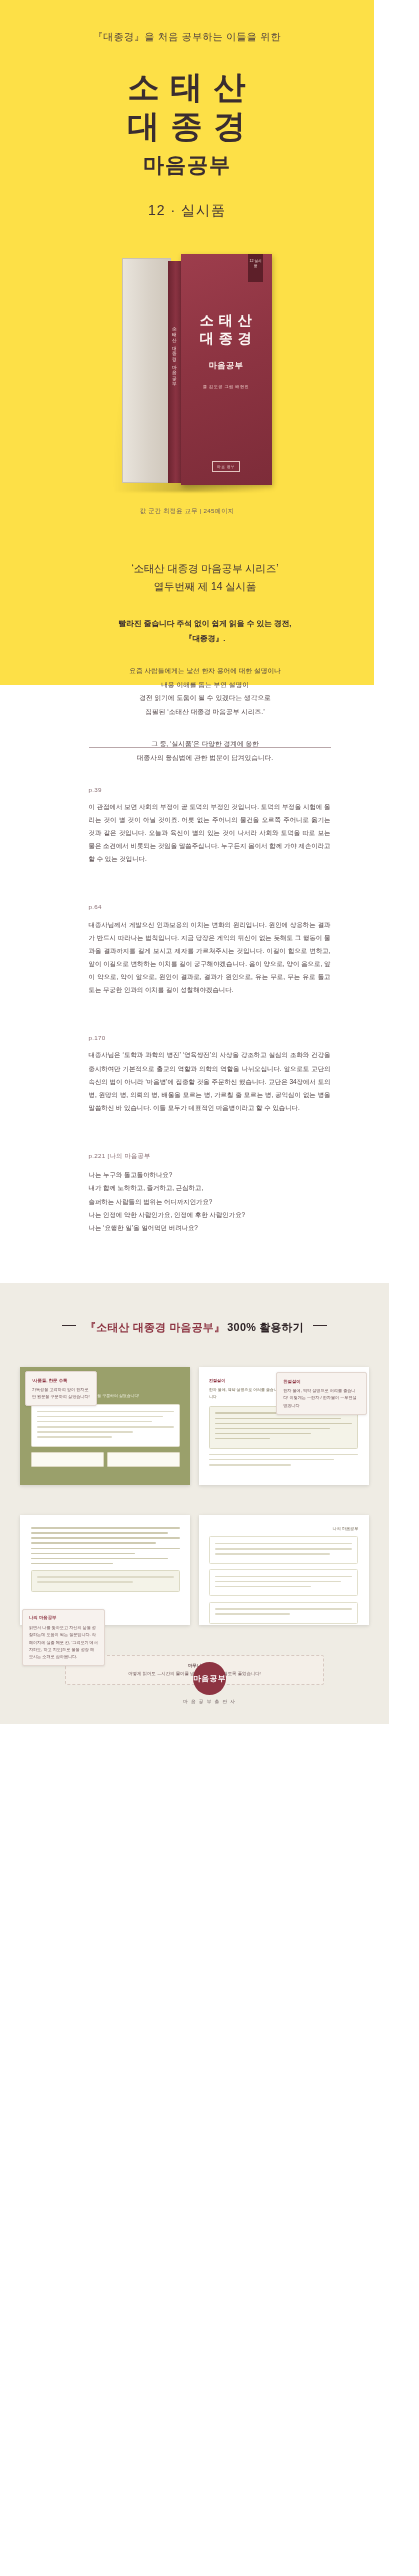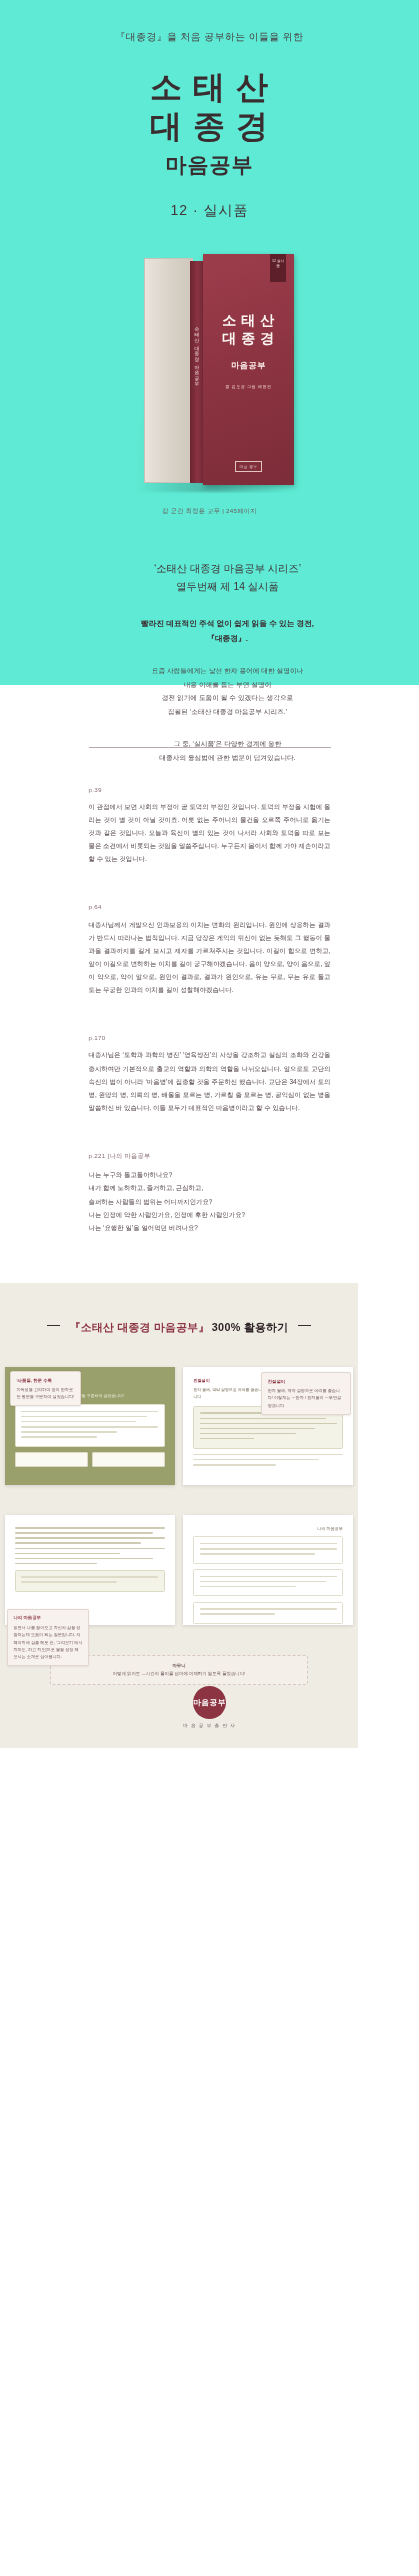--- a/index.html
+++ b/index.html
@@ -16,23 +16,23 @@
     position: relative;
     width: 419px;
     height: 2960px;
     overflow: hidden;
     background: #ffffff;
   }
 
   
   .hero {
     position: relative;
-    width: 419px;
+    width: 374px;
     height: 685px;
-    background: #5eead4;
+    background: #fde047;
     text-align: center;
   }
   .hero-kicker {
     padding-top: 31px;
     font-size: 9.8px;
     letter-spacing: 0.5px;
     color: #4a3b3e;
     font-weight: 400;
   }
   .hero-title {
@@ -248,23 +248,23 @@
     margin: 0;
     font-size: 6.4px;
     line-height: 2.05;
     color: #453639;
   }
 
   
   .panel {
     position: relative;
     margin-top: 49px;
-    width: 358px;
+    width: 389px;
     background: #efece4;
-    padding-bottom: 63px;
+    padding-bottom: 39px;
   }
   .panel-head {
     padding: 38px 0 0 0;
     text-align: center;
   }
   .panel-head .bar {
     display: inline-block;
     vertical-align: middle;
     width: 13.4px;
     height: 1px;
@@ -478,21 +478,21 @@
     </div>
 
     <div class="book-meta">값 군간 최정윤 교무 | 245페이지</div>
 
     <div class="lead">
       <div class="lead-series">
         <div>‘소태산 대종경 마음공부 시리즈’</div>
         <div>열두번째 제 14 실시품</div>
       </div>
       <div class="lead-strong">
-        <div>빨라진 데표적인 주석 없이 쉽게 읽을 수 있는 경전,</div>
+        <div>빨라진 줄습니다 주석 없이 쉽게 읽을 수 있는 경전,</div>
         <div>『대종경』.</div>
       </div>
       <div class="lead-body">
         <div>요즘 사람들에게는 낯선 한자 용어에 대한 설명이나</div>
         <div>내용 이해를 돕는 부연 설명이</div>
         <div>경전 읽기에 도움이 될 수 있겠다는 생각으로</div>
         <div>집필된 ‘소태산 대종경 마음공부 시리즈.’</div>
       </div>
       <div class="lead-close">
         <div>그 중, ‘실시품’은 다양한 경계에 응한</div>

